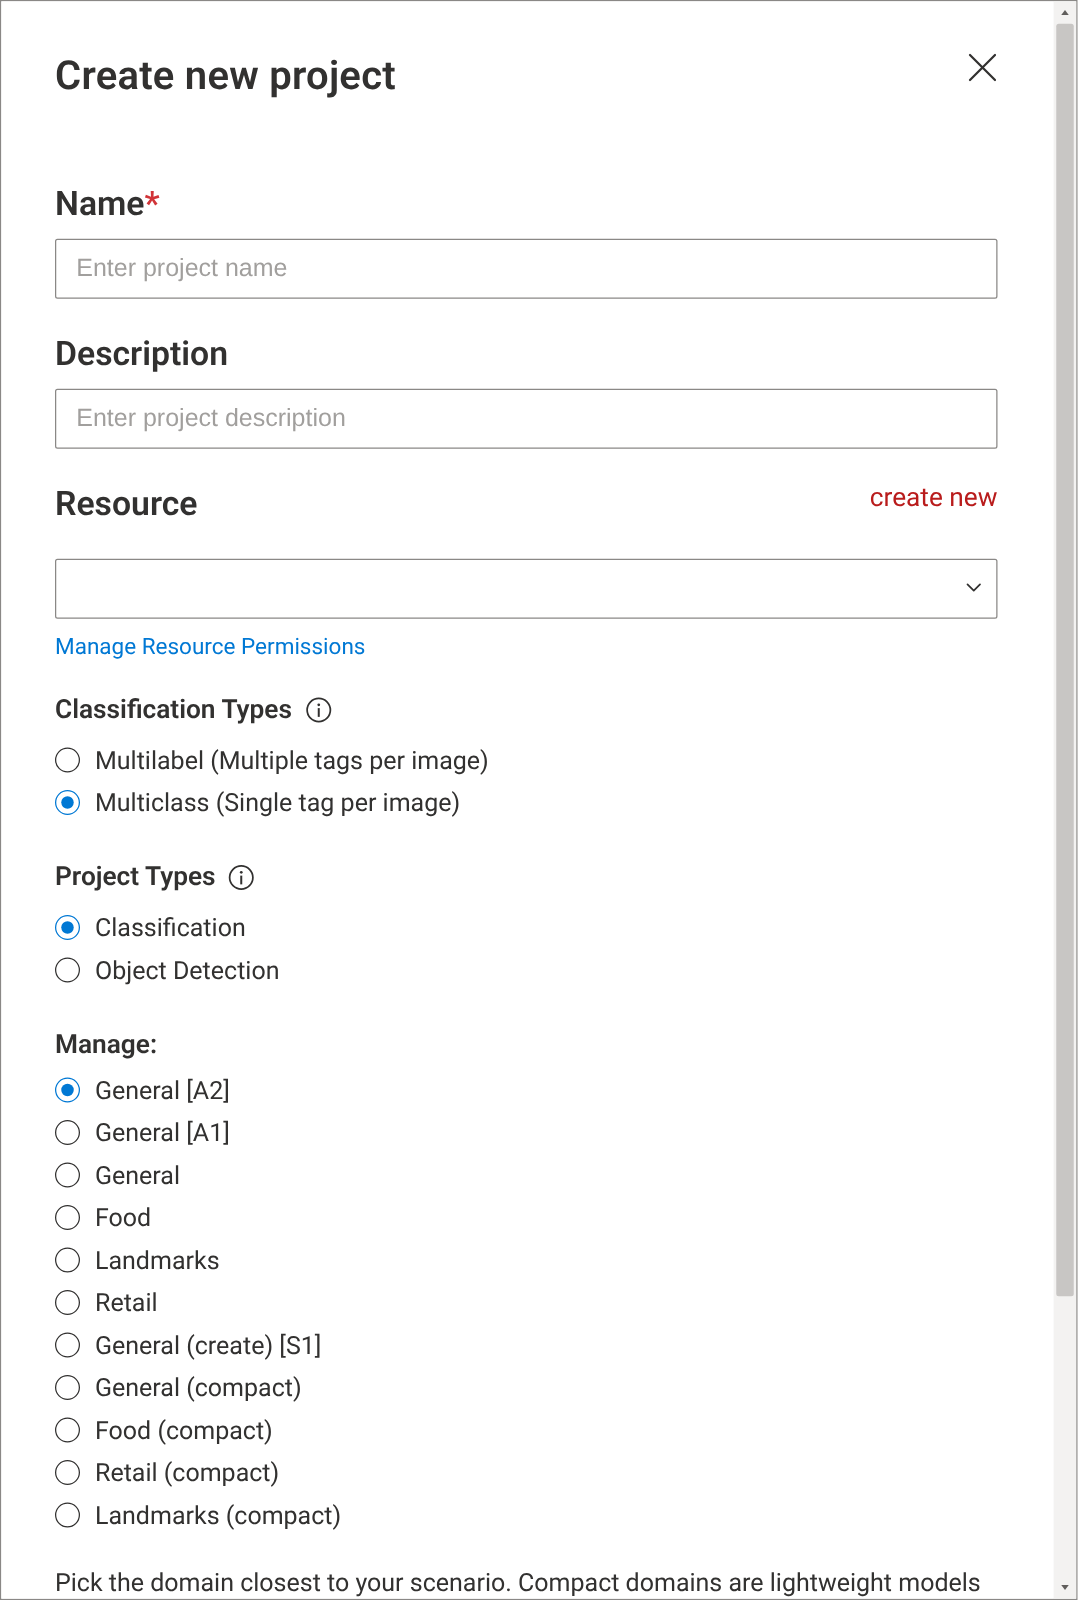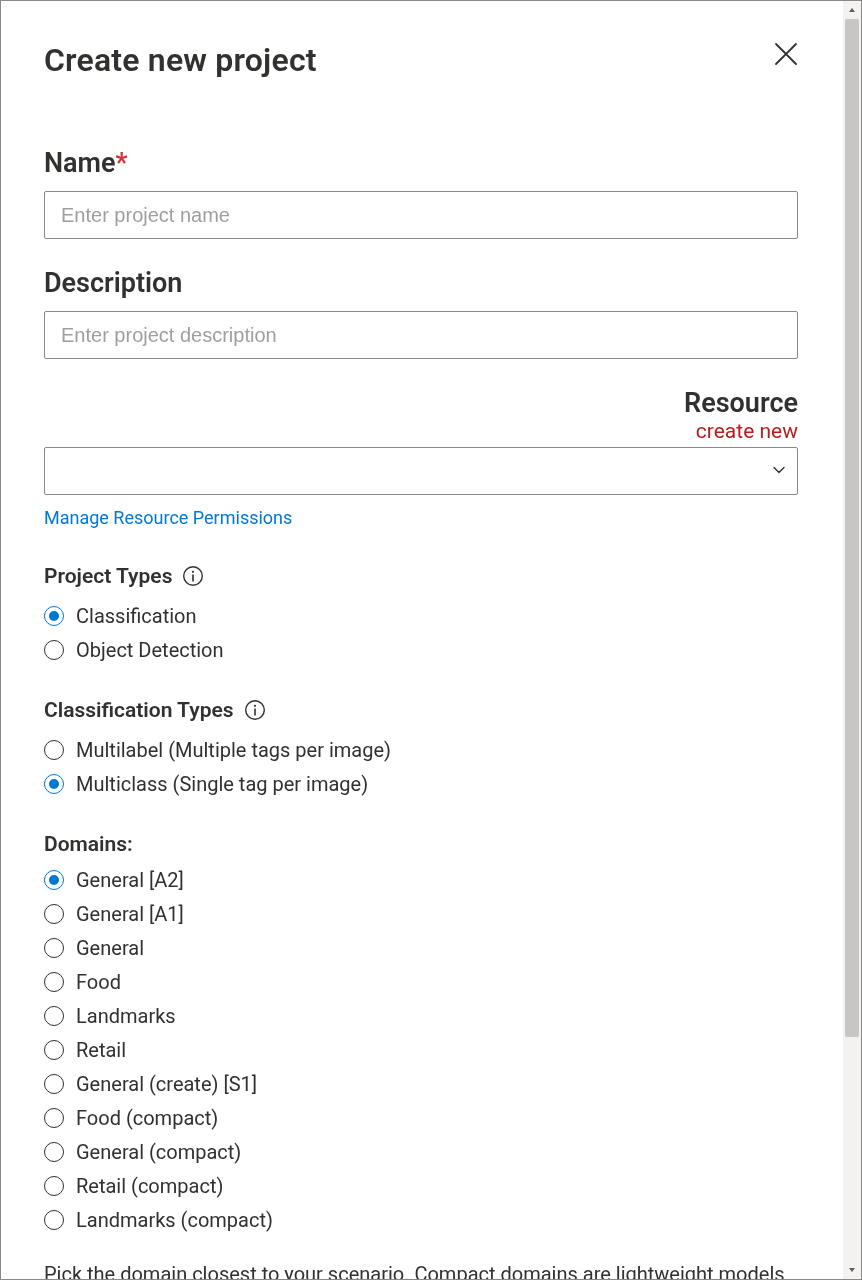--- a/index.html
+++ b/index.html
@@ -74,24 +74,22 @@
 .select-chevron {
   position: absolute;
   right: 12px;
   top: 50%;
   transform: translateY(-50%);
   pointer-events: none;
 }
 .label-row {
   display: flex;
   justify-content: space-between;
-  align-items: flex-end;
   max-width: 754px;
-  margin-bottom: 4px;
-  flex-direction: column;
+  margin-bottom: 28px;
 }
 .link {
   color: #b91c1c;
   font-size: 21px;
   text-decoration: none;
   cursor: pointer;
 }
 .link-small {
   color: #0078d4;
   font-size: 18px;
@@ -208,20 +206,45 @@
         </select>
         <span class="select-chevron">
           <svg width="14" height="14" viewBox="0 0 14 14">
               <path d="M2 5 L7 10 L12 5" stroke="#323130" stroke-width="1.4" fill="none" stroke-linecap="round" stroke-linejoin="round"></path>
             </svg>
         </span>
       </div>
       <a class="link-small">Manage Resource Permissions</a>
     </div>
 
+    <div class="section-block">
+      <div class="section-label">
+        <span>Classification Types</span>
+        <span class="info-icon">
+          <svg width="22" height="22" viewBox="0 0 22 22">
+              <circle cx="11" cy="11" r="9.3" stroke="#323130" stroke-width="1.4" fill="none"></circle>
+              <circle cx="11" cy="6.8" r="1.1" fill="#323130"></circle>
+              <rect x="10.2" y="9.5" width="1.6" height="7" fill="#323130"></rect>
+            </svg>
+        </span>
+      </div>
+      <div class="radio-list">
+          <label class="radio-item">
+            <span class="radio-outer"></span>
+            <span class="radio-label">Multilabel (Multiple tags per image)</span>
+          </label>
+          <label class="radio-item">
+            <span class="radio-outer selected">
+              <span class="radio-inner"></span>
+            </span>
+            <span class="radio-label">Multiclass (Single tag per image)</span>
+          </label>
+        </div>
+    </div>
+
     <div class="section-block" style="margin-top:36px">
       <div class="section-label">
         <span>Project Types</span>
         <span class="info-icon">
           <svg width="22" height="22" viewBox="0 0 22 22">
               <circle cx="11" cy="11" r="9.3" stroke="#323130" stroke-width="1.4" fill="none"></circle>
               <circle cx="11" cy="6.8" r="1.1" fill="#323130"></circle>
               <rect x="10.2" y="9.5" width="1.6" height="7" fill="#323130"></rect>
             </svg>
         </span>
@@ -233,48 +256,23 @@
             </span>
             <span class="radio-label">Classification</span>
           </label>
           <label class="radio-item">
             <span class="radio-outer"></span>
             <span class="radio-label">Object Detection</span>
           </label>
         </div>
     </div>
 
-    <div class="section-block">
-      <div class="section-label">
-        <span>Classification Types</span>
-        <span class="info-icon">
-          <svg width="22" height="22" viewBox="0 0 22 22">
-              <circle cx="11" cy="11" r="9.3" stroke="#323130" stroke-width="1.4" fill="none"></circle>
-              <circle cx="11" cy="6.8" r="1.1" fill="#323130"></circle>
-              <rect x="10.2" y="9.5" width="1.6" height="7" fill="#323130"></rect>
-            </svg>
-        </span>
-      </div>
-      <div class="radio-list">
-          <label class="radio-item">
-            <span class="radio-outer"></span>
-            <span class="radio-label">Multilabel (Multiple tags per image)</span>
-          </label>
-          <label class="radio-item">
-            <span class="radio-outer selected">
-              <span class="radio-inner"></span>
-            </span>
-            <span class="radio-label">Multiclass (Single tag per image)</span>
-          </label>
-        </div>
-    </div>
-
     <div class="section-block" style="margin-bottom:0">
       <div class="section-label" style="margin-bottom:12px">
-        <span>Domains:</span>
+        <span>Manage:</span>
       </div>
       <div class="radio-list">
           <label class="radio-item">
             <span class="radio-outer selected">
               <span class="radio-inner"></span>
             </span>
             <span class="radio-label">General [A2]</span>
           </label>
           <label class="radio-item">
             <span class="radio-outer"></span>
@@ -295,25 +293,25 @@
           <label class="radio-item">
             <span class="radio-outer"></span>
             <span class="radio-label">Retail</span>
           </label>
           <label class="radio-item">
             <span class="radio-outer"></span>
             <span class="radio-label">General (create) [S1]</span>
           </label>
           <label class="radio-item">
             <span class="radio-outer"></span>
+            <span class="radio-label">General (compact)</span>
+          </label>
+          <label class="radio-item">
+            <span class="radio-outer"></span>
             <span class="radio-label">Food (compact)</span>
-          </label>
-          <label class="radio-item">
-            <span class="radio-outer"></span>
-            <span class="radio-label">General (compact)</span>
           </label>
           <label class="radio-item">
             <span class="radio-outer"></span>
             <span class="radio-label">Retail (compact)</span>
           </label>
           <label class="radio-item">
             <span class="radio-outer"></span>
             <span class="radio-label">Landmarks (compact)</span>
           </label>
         </div>

